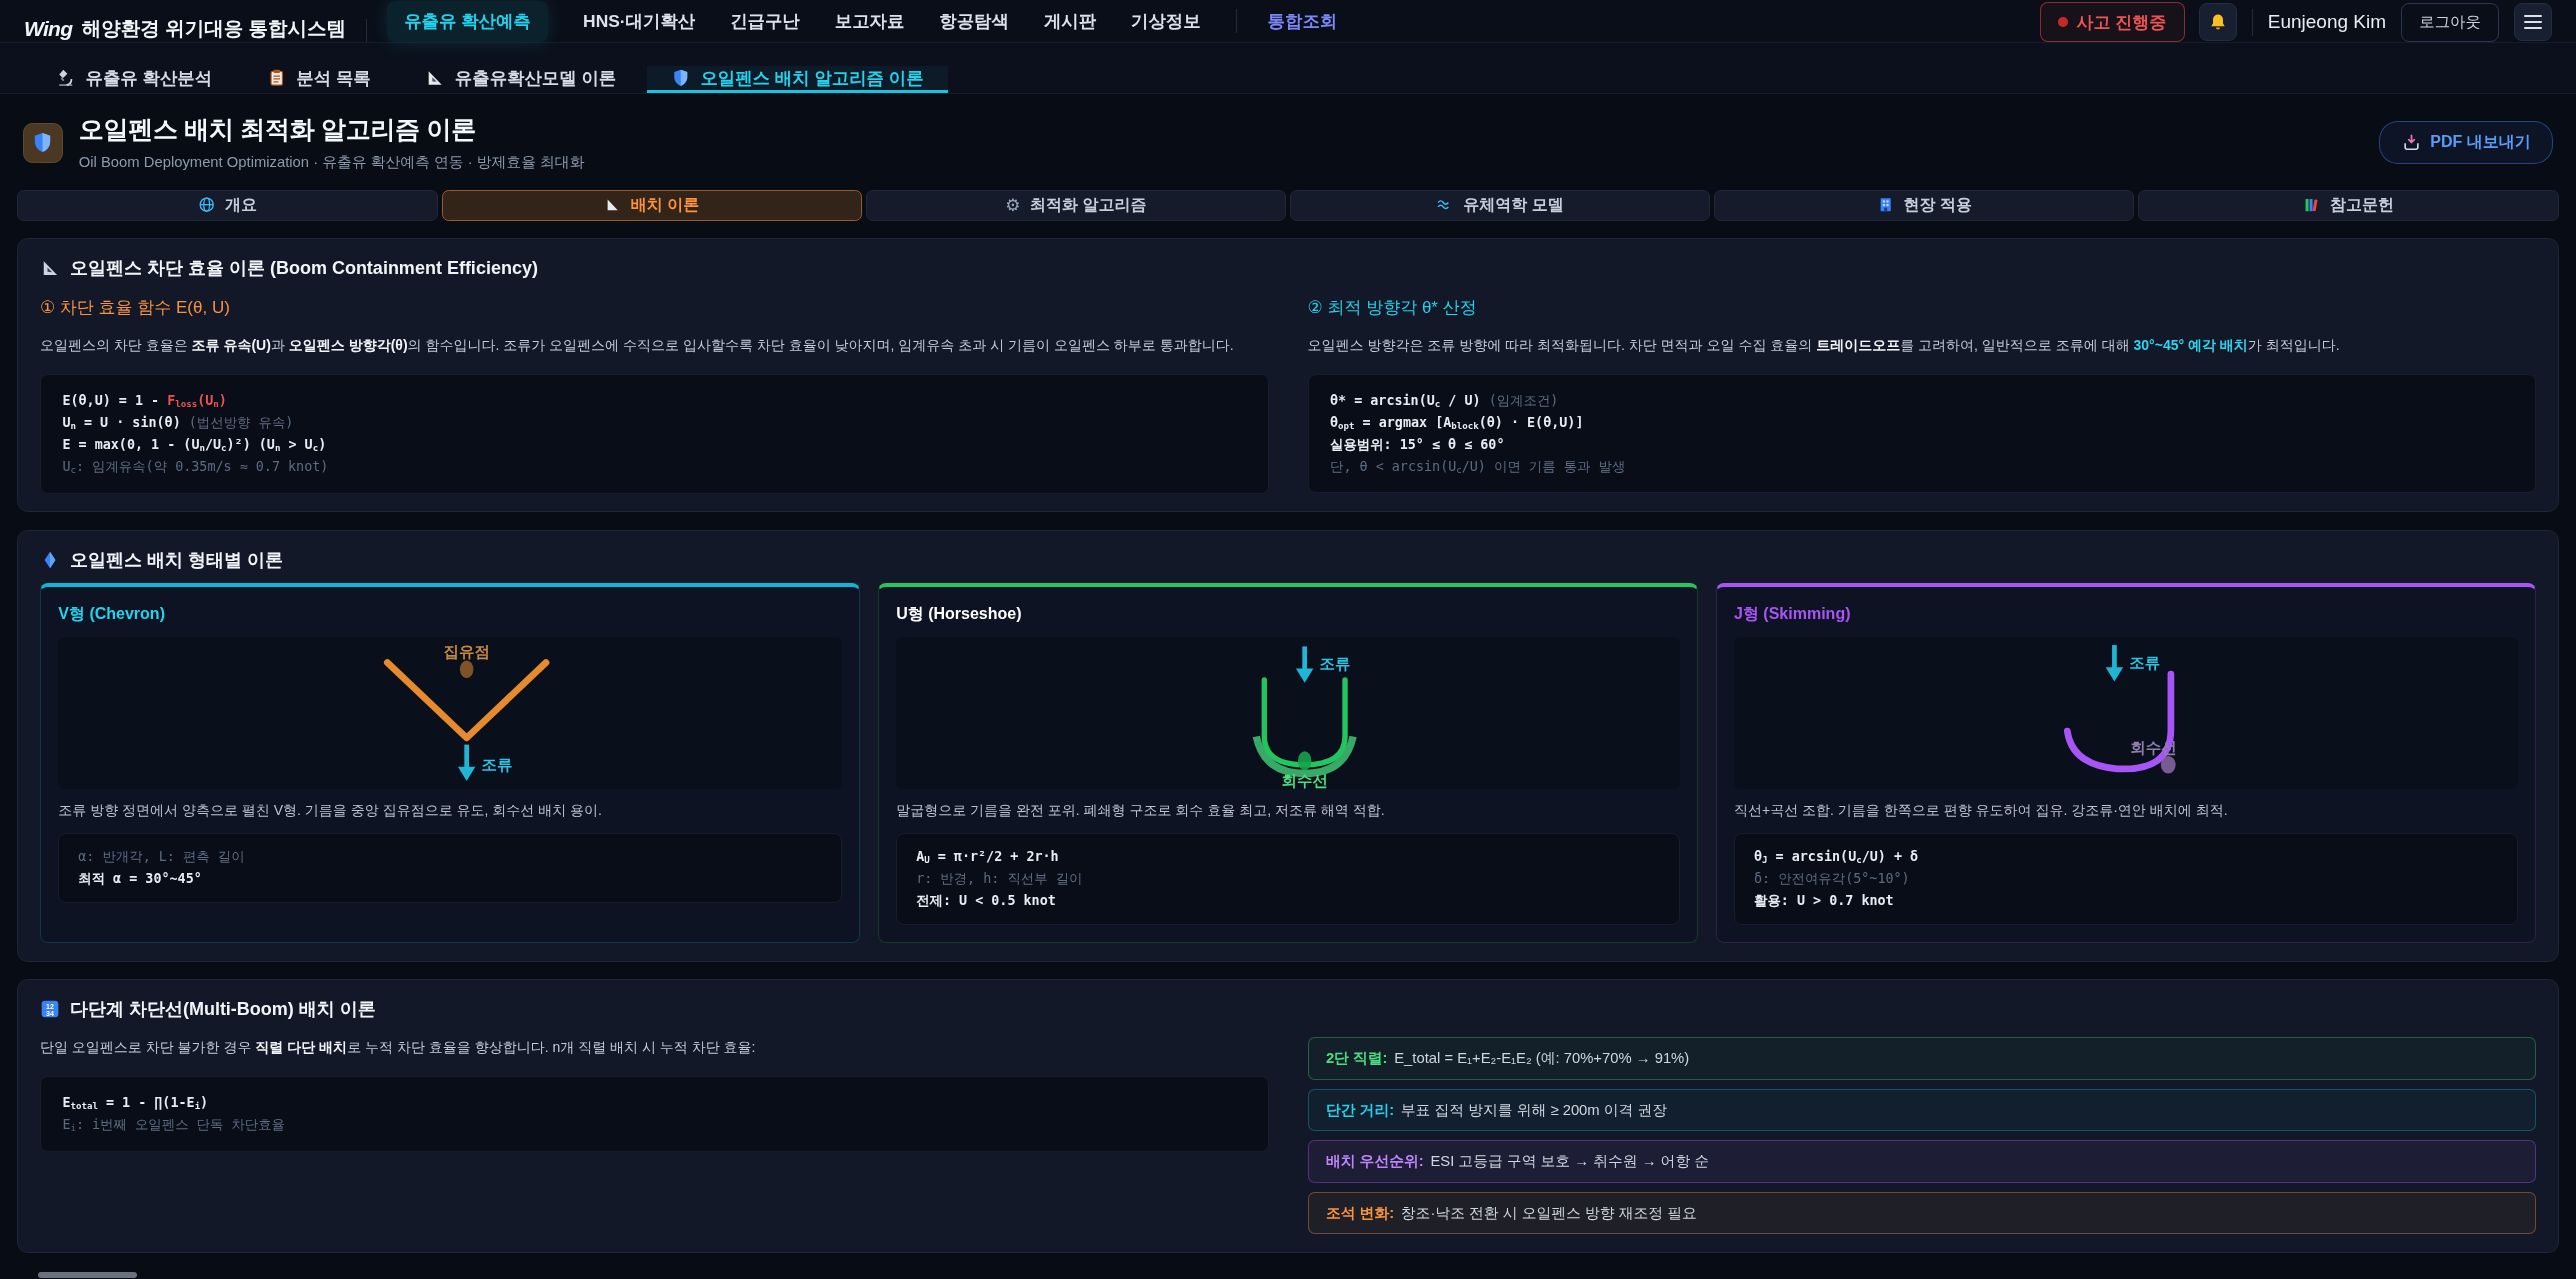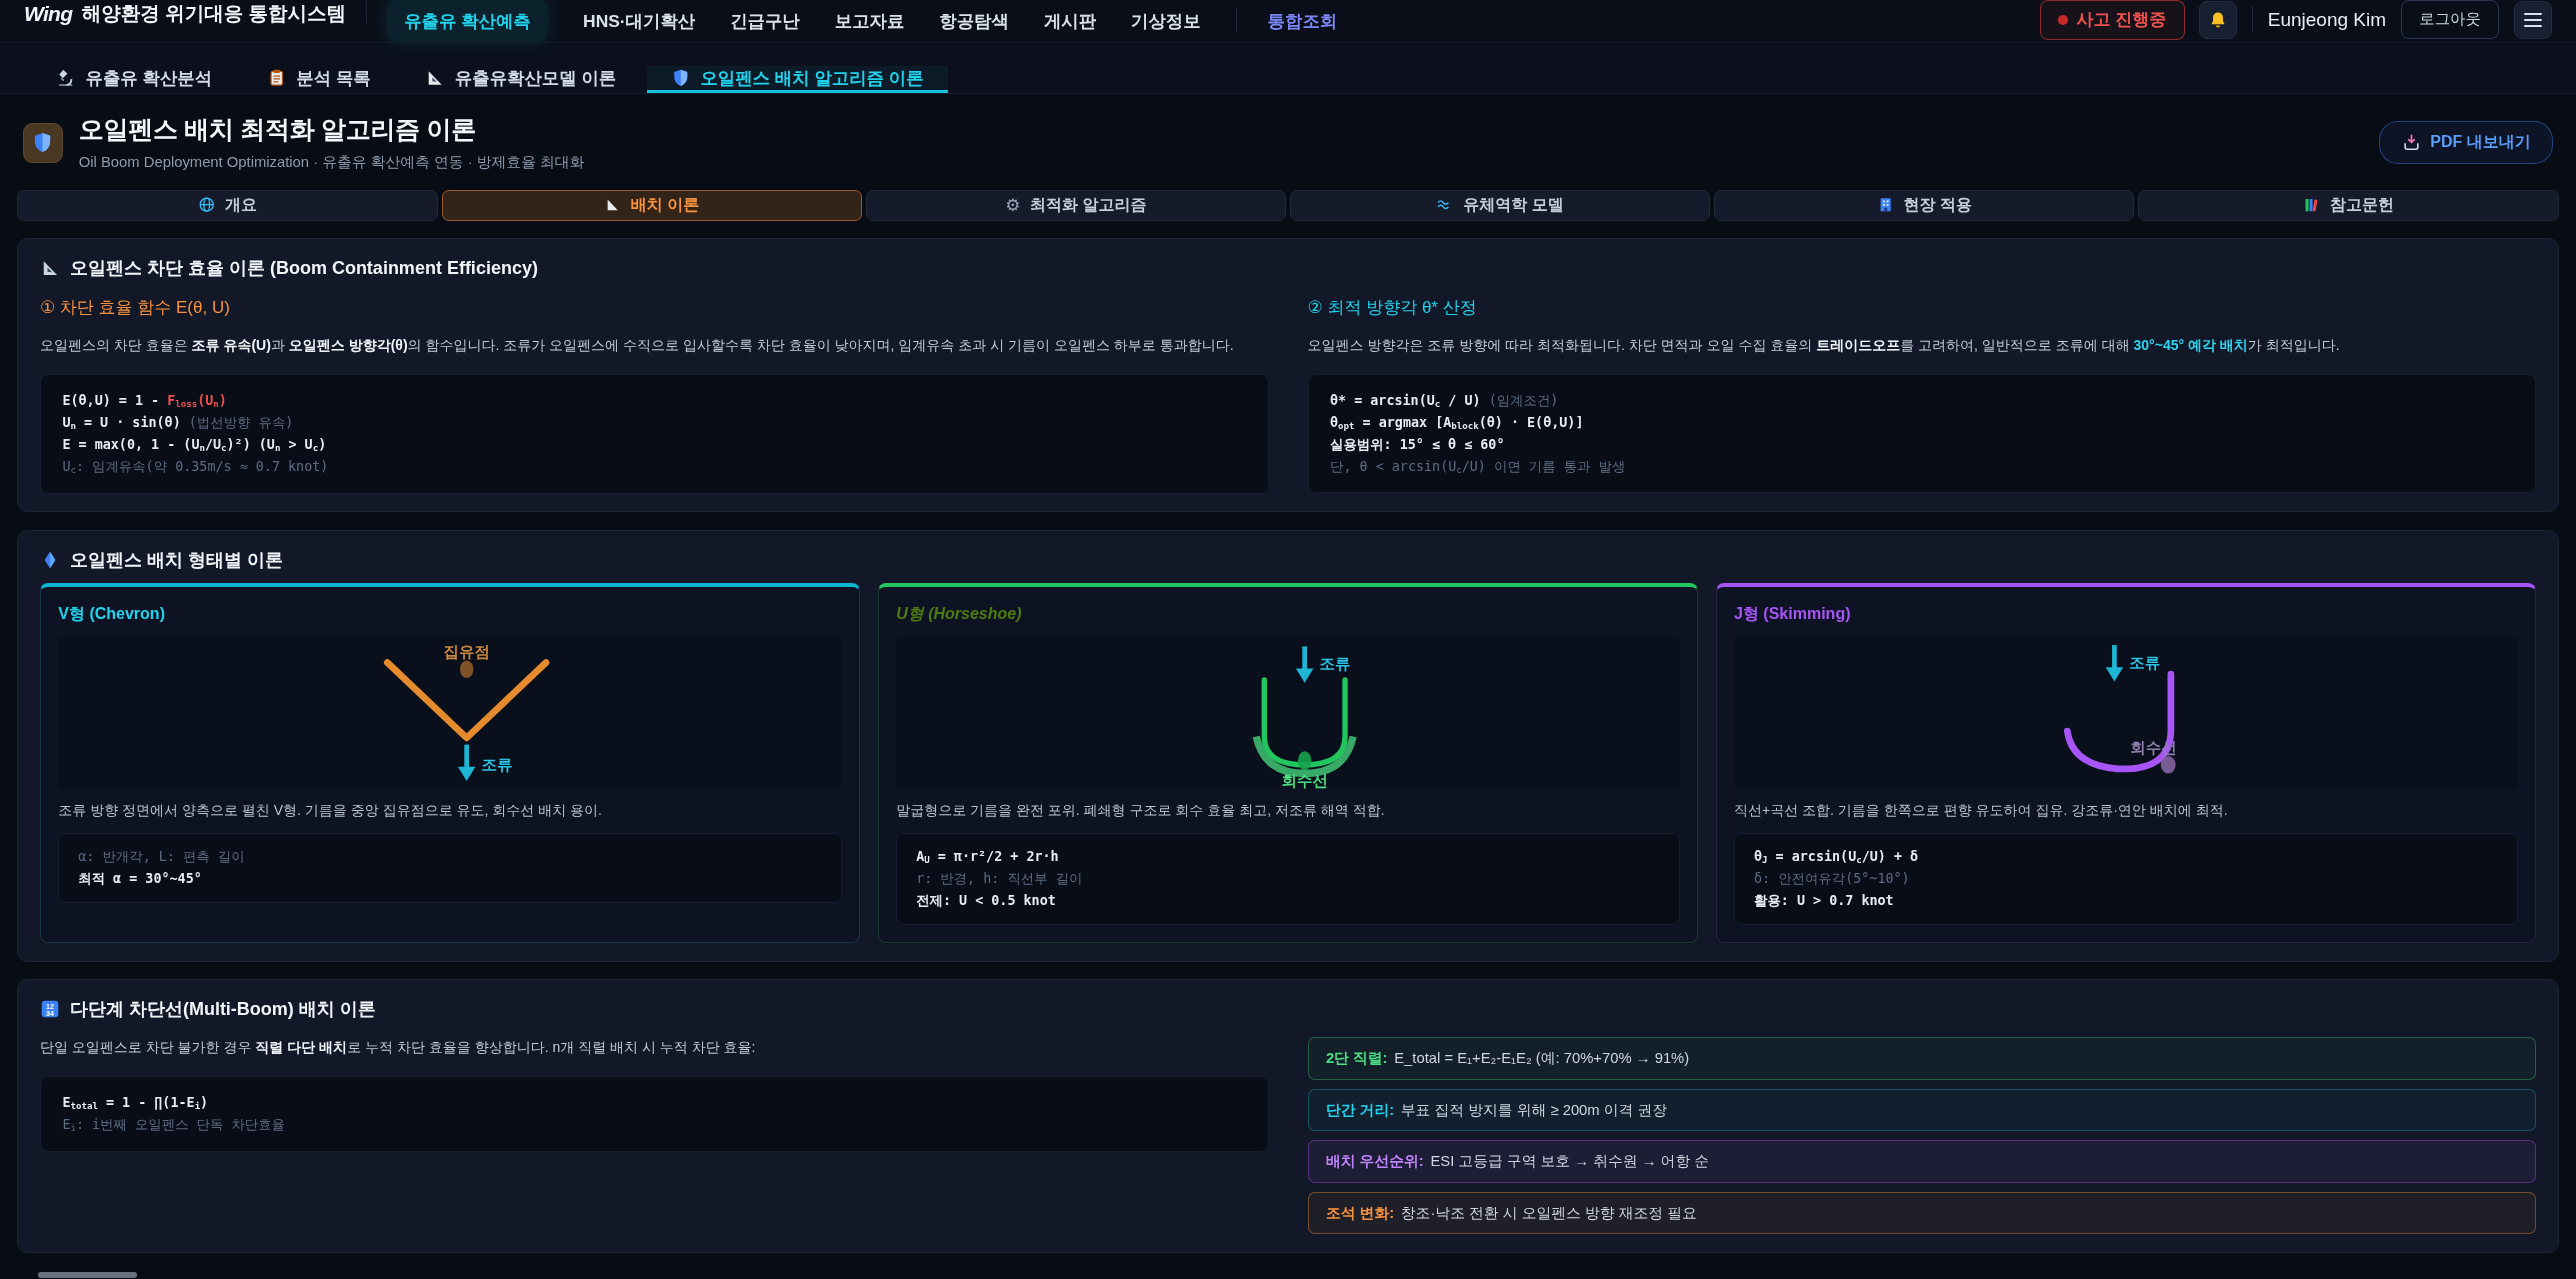--- a/index.html
+++ b/index.html
@@ -1,20 +1,20 @@
 <!DOCTYPE html>
 <html style="font-size:10.7px"><head>
 <meta charset="utf-8">
 <style>
   * { margin:0; padding:0; box-sizing:border-box; }
   html,body { width:2576px; height:1279px; overflow:hidden; }
   body { background:#080c15; color:#e2e8f0; font-family:"Liberation Sans","DejaVu Sans",sans-serif; }
 
   
-  .topbar { height:43px; display:flex; align-items:flex-start; gap:20px; padding:0 24px;
+  .topbar { height:43px; display:flex; align-items:flex-end; gap:20px; padding:0 24px;
             background:#0a0e18; border-bottom:0.7px solid #141b2a; }
   .brand { display:flex; align-items:center; gap:9.4px; font-size:19.5px; font-weight:800; color:#f1f5f9; white-space:nowrap; cursor:pointer; }
   .logo-w { font-style:italic; font-weight:800; font-size:21px; letter-spacing:-0.7px; }
   .topnav-divider { width:0.7px; height:23px; background:#222b3e; }
   .topnav { display:flex; align-items:center; gap:35px; font-size:17.4px; font-weight:700; color:#dbe2ec; white-space:nowrap; }
   .nav-item { cursor:pointer; }
   .nav-item.active { color:#22d3ee; background:rgba(34,211,238,.1); padding:8.7px 17.4px; border-radius:8px;
                      box-shadow:0 0 19px rgba(34,211,238,.14); }
   .nav-item.accent { color:#7c87f8; border-left:0.7px solid #222b3e; padding-left:31px; }
   .topbar-right { margin-left:auto; display:flex; align-items:center; gap:14.8px; }
@@ -77,21 +77,21 @@
   .sub { font-size:.68em; vertical-align:-0.25em; }
 
   
   .three-col { display:grid; grid-template-columns:1fr 1fr 1fr; gap:17.4px; margin-top:10.7px; }
   .shape-card { background:#0d1322; border-radius:8px; padding:13.4px 17.4px 17.4px; border:0.7px solid #1c2435; border-top:4px solid #555; }
   .shape-card.v { border-top-color:#0fb5d4; border-left-color:#153648; border-right-color:#153648; border-bottom-color:#153648; }
   .shape-card.u { border-top-color:#22c55e; border-left-color:#17382a; border-right-color:#17382a; border-bottom-color:#17382a; }
   .shape-card.j { border-top-color:#a855f7; border-left-color:#2e2347; border-right-color:#2e2347; border-bottom-color:#2e2347; }
   .shape-title { font-size:16px; font-weight:800; margin:4px 0 0; }
   .shape-card.v .shape-title { color:#22d3ee; }
-  .shape-card.u .shape-title { color:#4d7c0f;font-style:italic; }
+  .shape-card.u .shape-title { color:#ffffff; }
   .shape-card.j .shape-title { color:#a855f7; }
   .diagram { background:#0a0f1c; border-radius:6.7px; height:152px; margin:12px 0 10.7px; }
   .diagram svg { width:100%; height:100%; display:block; }
   .desc { font-size:14px; color:#b9c3d1; line-height:1.55; margin-bottom:12px; }
   .code.small { font-size:13.4px; padding:12px 19px; }
 
   
   .notes { display:flex; flex-direction:column; gap:8.7px; margin-top:16px; }
   .note { font-size:14.8px; color:#cfd6e0; padding:10px 17.4px; border-radius:6.7px; border:0.7px solid; line-height:1.4; }
   .note-label { font-weight:800; margin-right:6.7px; }

